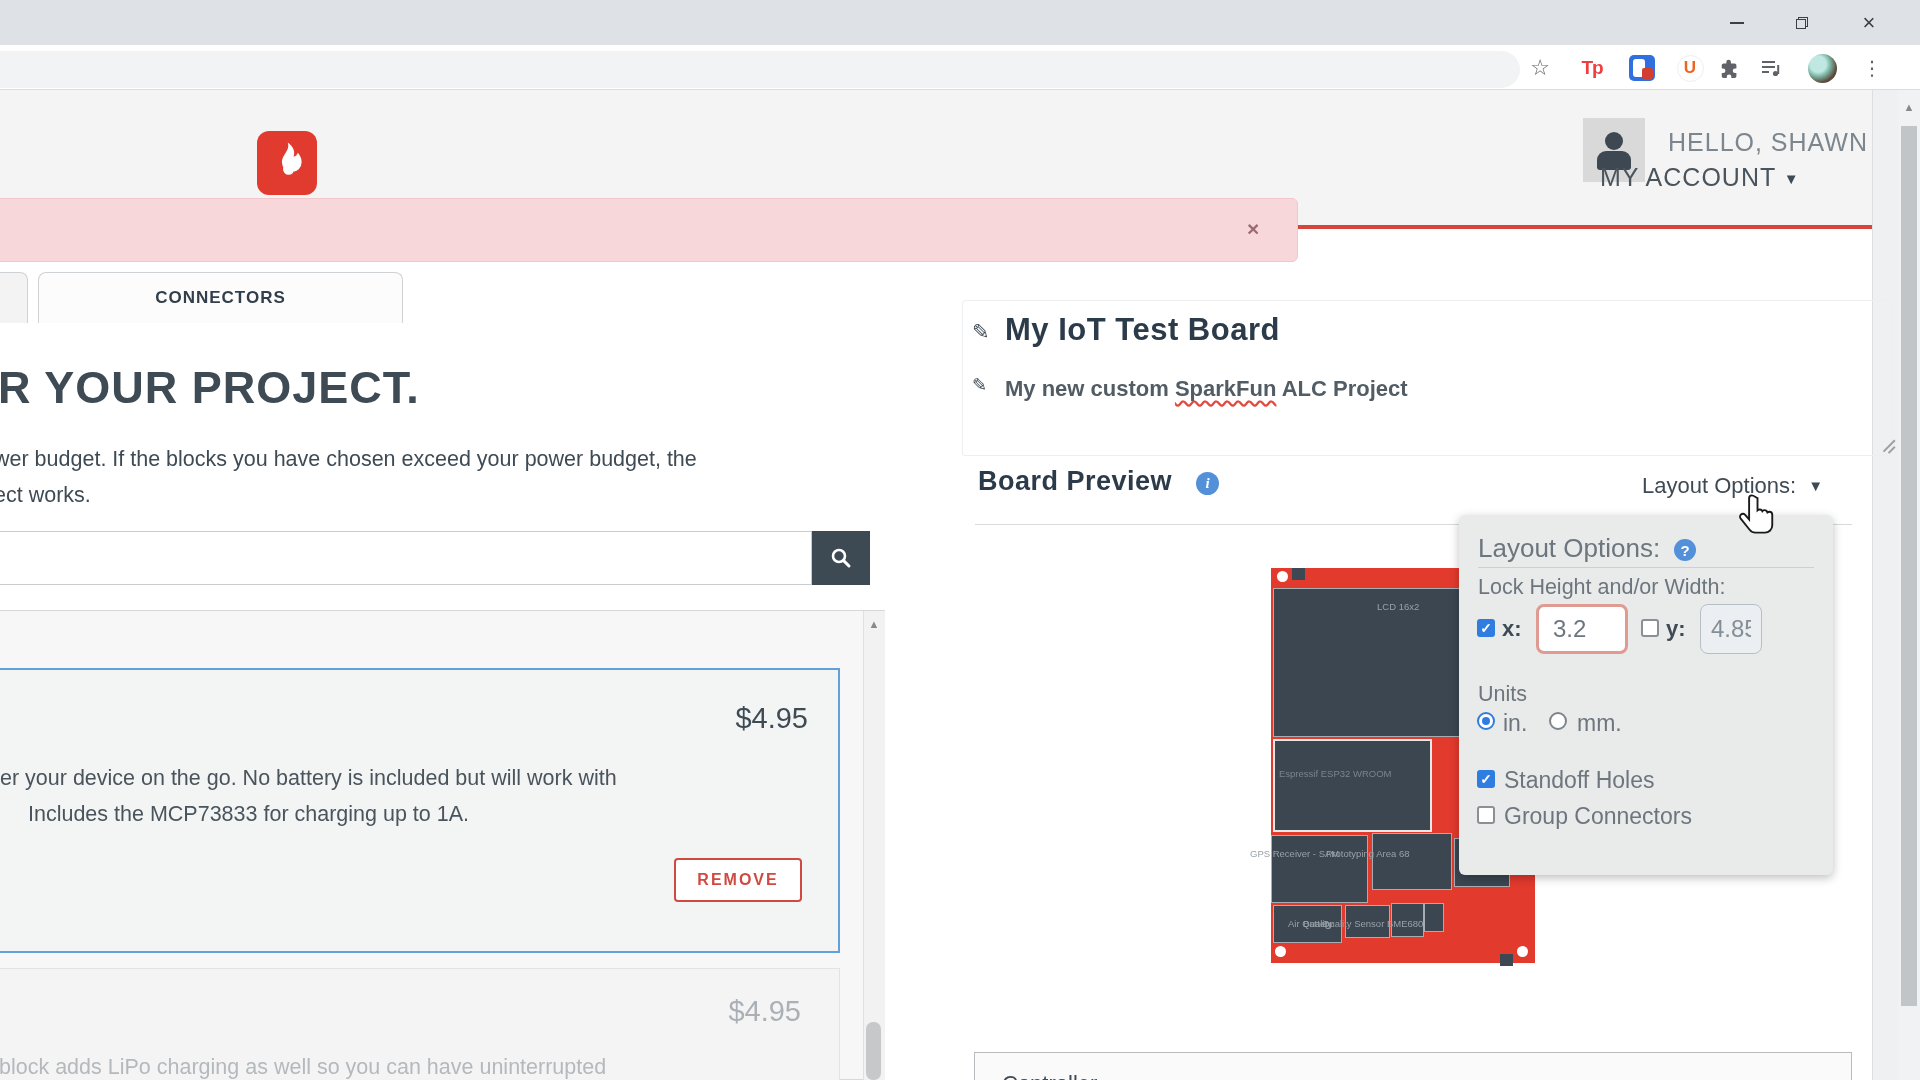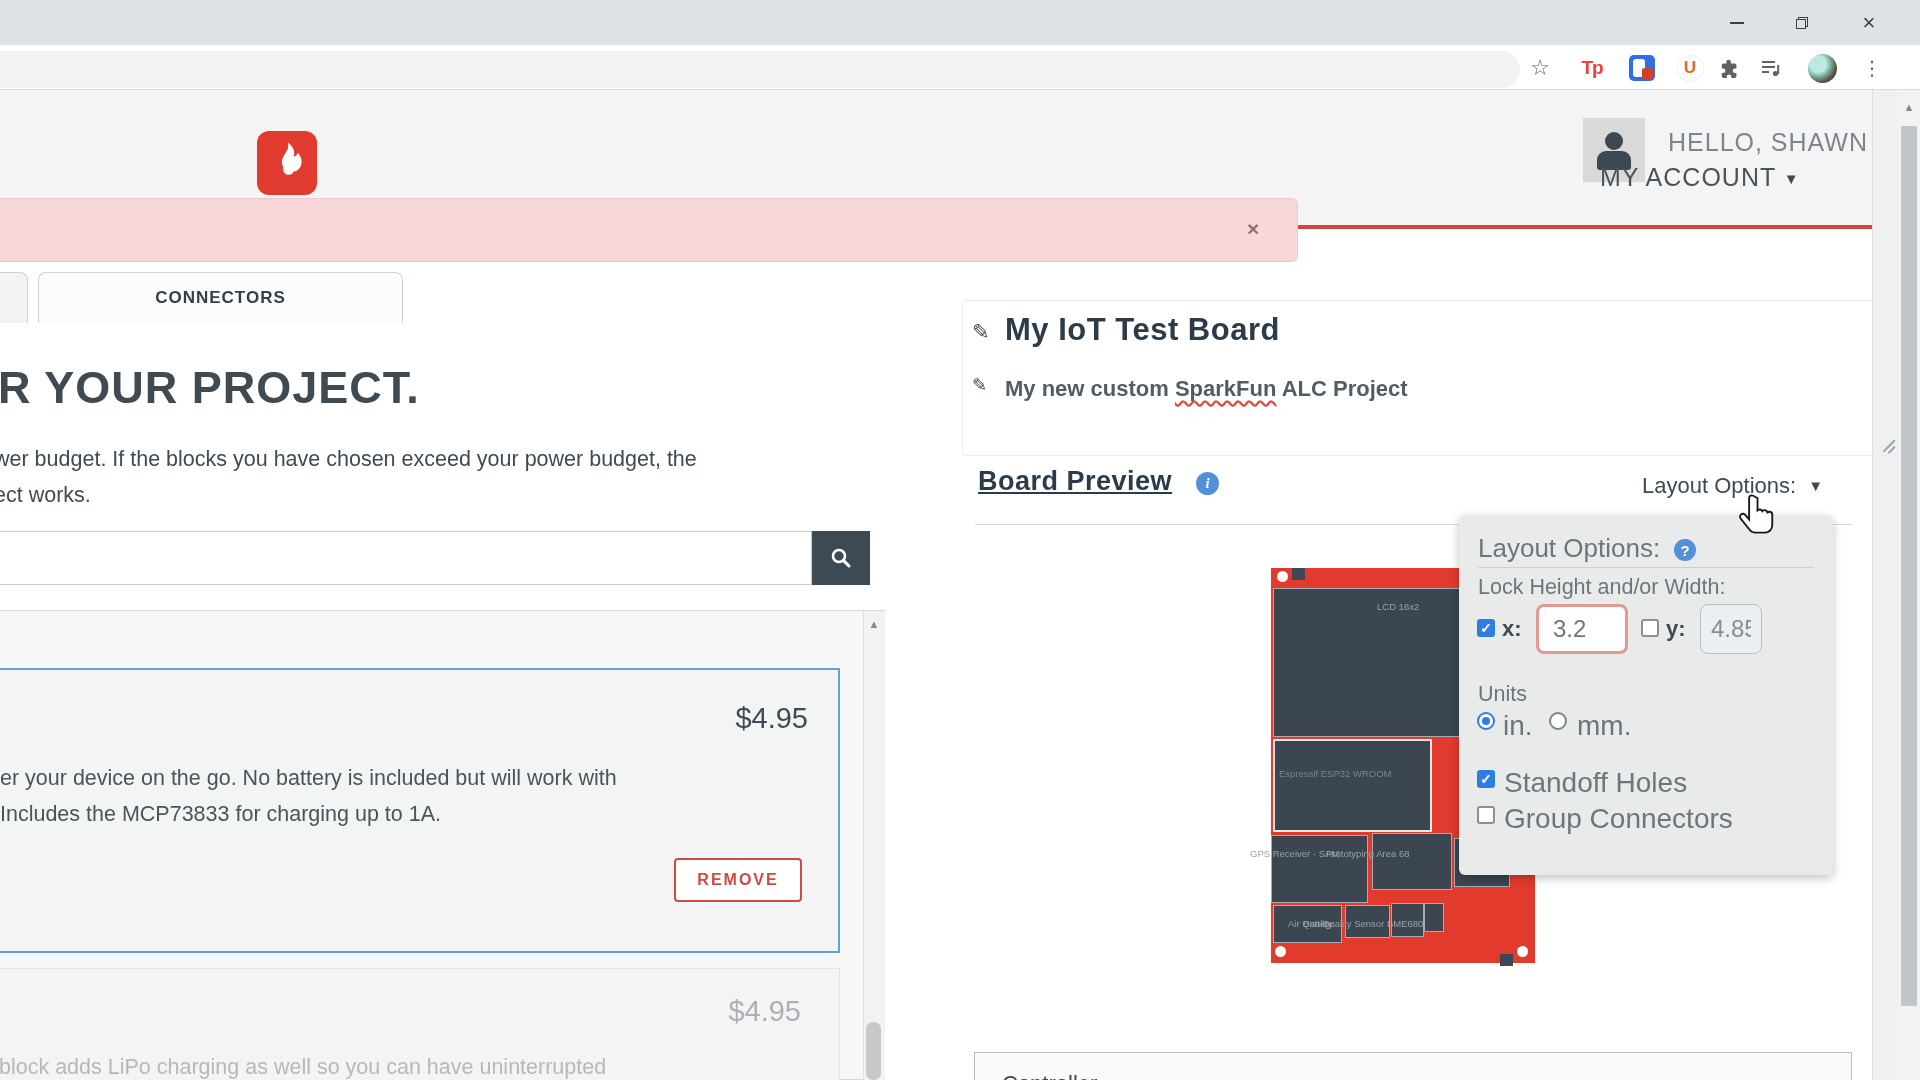--- a/index.html
+++ b/index.html
@@ -69,21 +69,21 @@
   .search-input { left:-20px; top:531px; width:832px; height:54px; border:1px solid #c9ccce; background:#ffffff; font-size:20px; padding:0 14px; color:#3e4a54; outline:none; }
   .search-btn { left:812px; top:531px; width:58px; height:54px; background:#3d4a53; border:none; display:flex; align-items:center; justify-content:center; }
 
   .list-wrap { left:-20px; top:610px; width:905px; height:470px; background:#f7f7f7; border:1px solid #d8d8d8; }
   .scrollbar-inner { left:863px; top:611px; width:22px; height:469px; background:#f2f2f2; border-left:1px solid #e0e0e0; }
   .thumb-inner { left:866px; top:1022px; width:15px; height:58px; background:#c6c8ca; border-radius:7px; }
 
   .card1 { left:-20px; top:668px; width:860px; height:285px; background:#f3f4f4; border:2px solid #64a0d8; }
   .card1 .price { position:absolute; right:30px; top:32px; font-size:29px; color:#3e4a54; }
   .card1 .d1 { position:absolute; left:18px; top:96px; font-size:21.5px; color:#4a545c; }
-  .card1 .d2 { position:absolute; left:18px; top:132px; font-size:21.5px; color:#4a545c; }
+  .card1 .d2 { position:absolute; left:18px; top:132px; font-size:21.5px; color:#4a545c;padding-left:28px; }
   .remove-btn { position:absolute; left:692px; top:188px; width:128px; height:44px; background:#ffffff; border:2px solid #cf4a41; border-radius:4px; color:#cf4a41; font-weight:bold; font-size:16px; letter-spacing:2px; display:flex; align-items:center; justify-content:center; }
 
   .card2 { left:-20px; top:968px; width:860px; height:200px; background:#f4f4f4; border:1px solid #e3e3e3; }
   .card2 .price { position:absolute; right:38px; top:26px; font-size:29px; color:#aab0b5; }
   .card2 .d1 { position:absolute; left:18px; top:86px; font-size:21.5px; color:#b4b9bd; }
 
   
   .edit-region { left:962px; top:300px; width:930px; height:156px; border:1px solid #eceef0; border-radius:3px; }
   .grip { left:1880px; top:436px; width:18px; height:18px; }
   .grip span { position:absolute; background:#9aa0a5; height:1.5px; transform:rotate(-45deg); }
@@ -119,21 +119,21 @@
   .cbx.off { background:#ffffff; border:2px solid #8a9096; }
   .xy-label { position:absolute; font-size:22px; font-weight:bold; color:#3e4a54; }
   .num-input { position:absolute; height:50px; border-radius:8px; font-size:24px; font-family:"Liberation Sans", sans-serif; padding:0 14px; outline:none; }
   .num-x { left:77px; top:89px; width:92px; background:#ffffff; border:3px solid #df9a92; color:#6d767e; }
   .num-y { left:241px; top:89px; width:62px; background:#eceff1; border:1.5px solid #b6bfc6; color:#848e96; padding:0 10px; }
   .units-label { position:absolute; left:19px; top:167px; font-size:21.5px; color:#6d767e; }
   .radio { position:absolute; width:18px; height:18px; border-radius:50%; background:#ffffff; }
   .radio.on { border:2px solid #2f7de1; }
   .radio.on::after { content:""; position:absolute; left:3px; top:3px; width:8px; height:8px; border-radius:50%; background:#2f7de1; }
   .radio.off { border:2px solid #7d858c; }
-  .opt-label { position:absolute; font-size:28px; color:#6d767e; }
+  .opt-label { position:absolute; font-size:23px; color:#6d767e; }
 
   
   .cursor { left:1736px; top:492px; width:42px; height:48px; z-index:9; }
 
   
   .sel-box { left:974px; top:1052px; width:878px; height:60px; background:#fafafa; border:1px solid #b9bcbe; }
   .sel-item { position:absolute; left:27px; top:18px; font-size:22px; color:#3e4a54; }
 </style>
 </head>
 <body>
@@ -259,21 +259,21 @@
       <span class="g1"></span>
       <span class="g2"></span>
     </div>
 
   <div class="abs pencil" style="left:972px; top:320px;">✎</div>
   <div class="abs board-title">My IoT Test Board</div>
 
   <div class="abs pencil" style="left:972px; top:374px; font-size:18px;">✎</div>
   <div class="abs board-sub"><span>My new custom </span><span class="squiggle">SparkFun</span><span> ALC Project</span></div>
 
-  <div class="abs sec-h" style="left:978px; top:466px;text-decoration:underline;">Board Preview</div>
+  <div class="abs sec-h" style="left:978px; top:466px;">Board Preview</div>
   <div class="abs info-ic" style="left:1196px; top:472px;">i</div>
   <div class="abs hr"></div>
 
   <div class="abs lo-trigger"><span>Layout Options:</span>&nbsp;&nbsp;<span class="caret">▼</span></div>
 
   <div class="abs pcb">
     <span class="hole" style="left:6px; top:3px;"></span>
     <span class="sq" style="left:21px; top:0;"></span>
     <span class="hole" style="left:4px; top:378px;"></span>
     <span class="hole" style="left:246px; top:378px;"></span>

